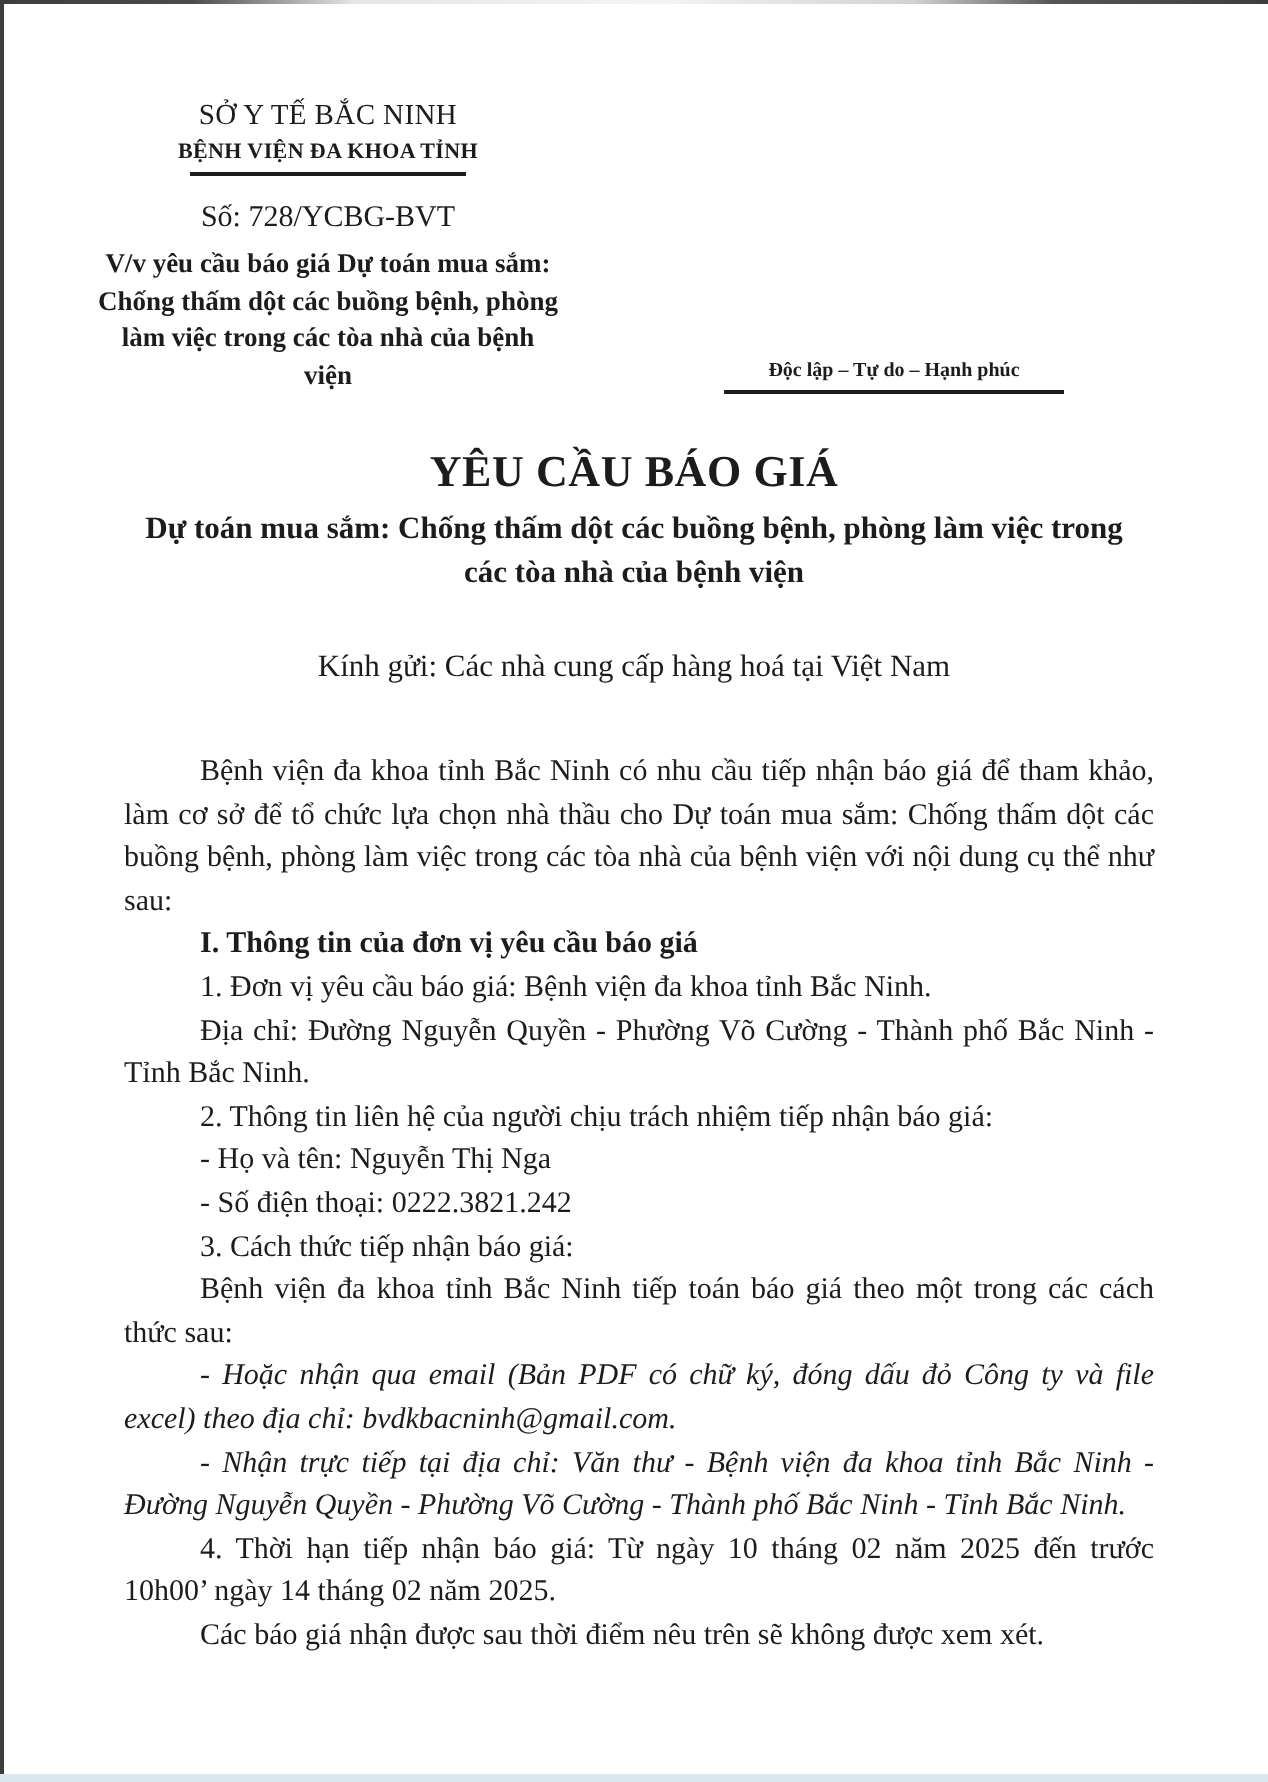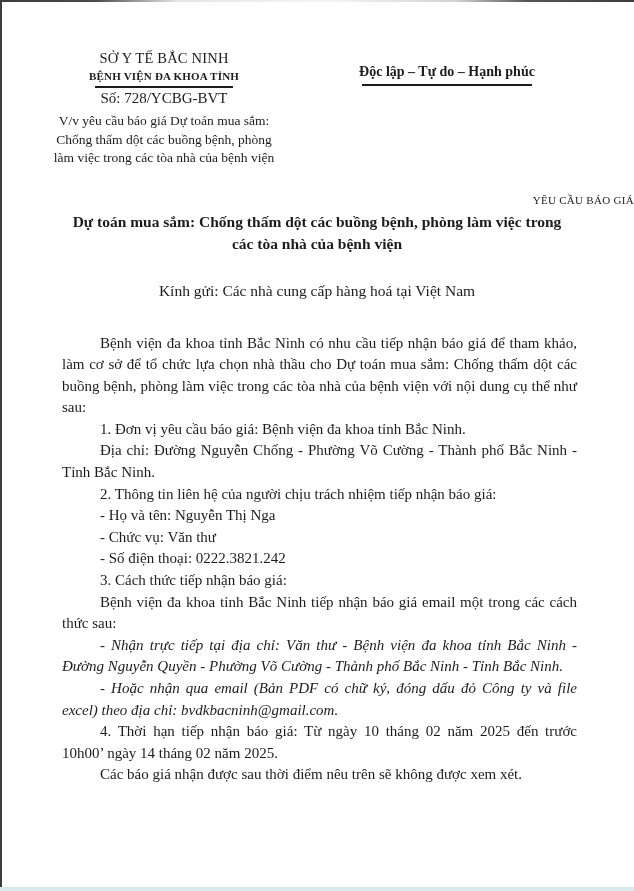--- a/index.html
+++ b/index.html
@@ -22,41 +22,41 @@
     position: absolute; left: 0; top: 0; width: 100%; height: 2px; z-index: 5;
     background: linear-gradient(90deg, #3d3d3d 0%, #4a4a4a 15%, #e6e6e6 28%,
                 #f4f4f4 52%, #d2d2d2 72%, #555555 83%, #3d3d3d 100%);
   }
   .edge-bottom {
     position: absolute; left: 0; bottom: 0; width: 100%; height: 4px;
     background: #d9e8ec; z-index: 5;
   }
 
   
-  .header { display: flex; padding: 50px 28px 0 40px; }
+  .header { display: flex; padding: 50px 28px 0 40px; align-items: flex-end; }
   .h-left  { width: 248px; text-align: center; flex: none; }
   .h-right { flex: 1; text-align: center; }
 
   .org-parent { font-size: 14.5px; letter-spacing: 0.2px; }
   .org-name   { font-size: 11px; font-weight: bold; margin-top: 3px; letter-spacing: 0.2px; }
   .rule { height: 2px; background: #1c1c1c; margin: 4px auto 0; }
   .rule-left  { width: 138px; }
   .rule-right { width: 170px; }
-  .doc-number { font-size: 15px; margin-top: 2px; }
+  .doc-number { font-size: 15px; margin-top: 13px; }
   .doc-subject {
     font-size: 13.5px; line-height: 18.5px;
-    width: 232px; margin: 5px auto 0; text-align: center;
+    width: 232px; margin: 5px auto 0; text-align: center; font-weight: bold;
   }
   .nat-title { font-size: 14.5px; font-weight: bold; letter-spacing: 0.1px; }
-  .nat-motto { font-size: 14px; font-weight: bold; margin-top: 14px; }
+  .nat-motto { font-size: 10px; font-weight: bold; margin-top: 14px; }
   .place-date { font-size: 15px; font-weight: bold; font-style: italic; margin-top: 17px; }
 
   
   .title-block { text-align: center; margin-top: 26px; }
-  .title-main { font-size: 11px; font-weight: normal; letter-spacing: 0.3px; text-align: right; }
+  .title-main { font-size: 22px; font-weight: bold; letter-spacing: 0.3px; }
   .title-sub  { font-size: 15.5px; font-weight: bold; width: 512px; margin: 5px auto 0; line-height: 22px; text-align: center; }
   .salutation { font-size: 15.5px; margin-top: 27px; }
 
   
   .doc-body {
     margin: 33px 57px 2px 62px;
     font-size: 15px; line-height: 21.6px;
     text-align: justify;
   }
   .doc-body p { margin: 0; text-indent: 38px; }
@@ -85,28 +85,28 @@
   </div>
 
   <div class="title-block">
     <div class="title-main">YÊU CẦU BÁO GIÁ</div>
     <div class="title-sub">Dự toán mua sắm: Chống thấm dột các buồng bệnh, phòng làm việc trong các tòa nhà của bệnh viện</div>
     <div class="salutation">Kính gửi: Các nhà cung cấp hàng hoá tại Việt Nam</div>
   </div>
 
   <div class="doc-body">
     <p>Bệnh viện đa khoa tỉnh Bắc Ninh có nhu cầu tiếp nhận báo giá để tham khảo, làm cơ sở để tổ chức lựa chọn nhà thầu cho Dự toán mua sắm: Chống thấm dột các buồng bệnh, phòng làm việc trong các tòa nhà của bệnh viện với nội dung cụ thể như sau:</p>
+    <p class="bold">I. Thông tin của đơn vị yêu cầu báo giá</p>
     <p>1. Đơn vị yêu cầu báo giá: Bệnh viện đa khoa tỉnh Bắc Ninh.</p>
-    <p>Địa chỉ: Đường Nguyễn Chống - Phường Võ Cường - Thành phố Bắc Ninh - Tỉnh Bắc Ninh.</p>
+    <p>Địa chỉ: Đường Nguyễn Quyền - Phường Võ Cường - Thành phố Bắc Ninh - Tỉnh Bắc Ninh.</p>
     <p>2. Thông tin liên hệ của người chịu trách nhiệm tiếp nhận báo giá:</p>
     <p>- Họ và tên: Nguyễn Thị Nga</p>
-    <p>- Chức vụ: Văn thư</p>
     <p>- Số điện thoại: 0222.3821.242</p>
     <p>3. Cách thức tiếp nhận báo giá:</p>
-    <p>Bệnh viện đa khoa tỉnh Bắc Ninh tiếp nhận báo giá email một trong các cách thức sau:</p>
+    <p>Bệnh viện đa khoa tỉnh Bắc Ninh tiếp toán báo giá theo một trong các cách thức sau:</p>
+    <p class="italic">- Hoặc nhận qua email (Bản PDF có chữ ký, đóng dấu đỏ Công ty và file excel) theo địa chỉ: bvdkbacninh@gmail.com.</p>
     <p class="italic">- Nhận trực tiếp tại địa chỉ: Văn thư - Bệnh viện đa khoa tỉnh Bắc Ninh - Đường Nguyễn Quyền - Phường Võ Cường - Thành phố Bắc Ninh - Tỉnh Bắc Ninh.</p>
-    <p class="italic">- Hoặc nhận qua email (Bản PDF có chữ ký, đóng dấu đỏ Công ty và file excel) theo địa chỉ: bvdkbacninh@gmail.com.</p>
     <p>4. Thời hạn tiếp nhận báo giá: Từ ngày 10 tháng 02 năm 2025 đến trước 10h00’ ngày 14 tháng 02 năm 2025.</p>
     <p>Các báo giá nhận được sau thời điểm nêu trên sẽ không được xem xét.</p>
   </div>
 
   <div class="edge-bottom"></div>
 </div>
 
 </body></html>

